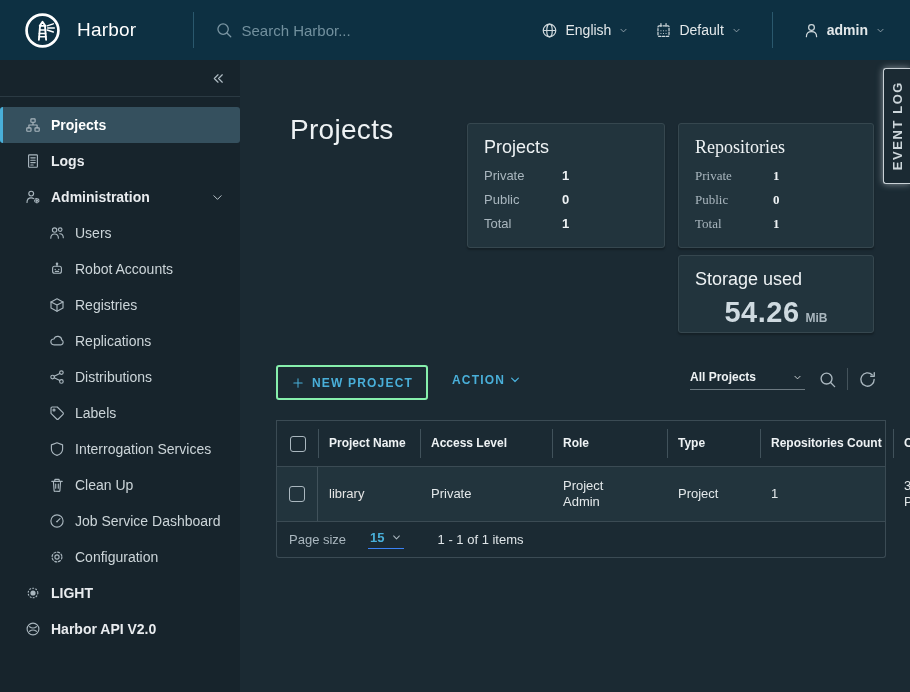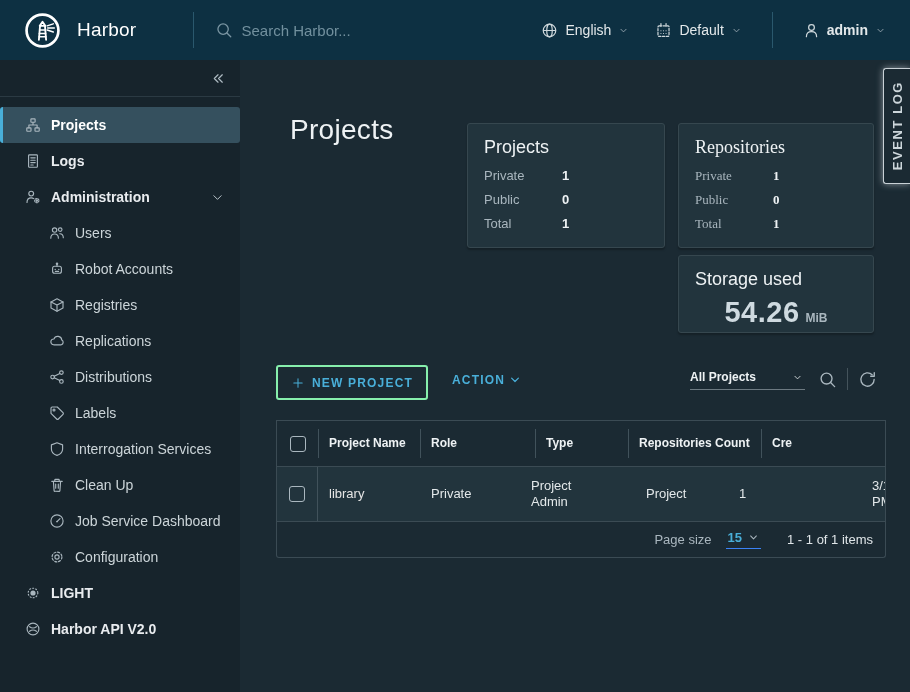--- a/index.html
+++ b/index.html
@@ -92,34 +92,34 @@
   .grid-head { display:flex; border-top:1px solid #3b4b54; border-bottom:1px solid #3b4b54;
     height:47px; }
   .gcell { padding:8px 11px; font-size:12px; overflow:hidden; }
   .ghead-cell { font-weight:700; color:#eef2f4; display:flex; align-items:center;
     line-height:1.25; position:relative; white-space:pre-line; }
   .ghead-cell + .ghead-cell::before { content:""; position:absolute; left:0; top:8px;
     bottom:8px; width:1px; background:#41525b; }
   .col-cb { width:41px; flex:none; display:flex; align-items:center; justify-content:center; }
   .col-name { width:102px; flex:none; }
   .col-access { width:100px; flex:none; }
-  .col-role { width:115px; flex:none; }
+  .col-role { width:115px; flex:none;margin-left:32px; }
   .col-type { width:93px; flex:none; }
   .col-repos { width:133px; flex:none; }
   .col-created { flex:1; white-space:nowrap; }
   .grid-row { display:flex; height:55px; background:#22343d; border-bottom:1px solid #3b4b54; }
   .grow-cell { font-size:13px; color:#e3e8ea; display:flex; align-items:center;
     line-height:1.25; }
   .grow-cell.col-cb { border-right:1px solid #41525b; }
   .checkbox { width:16px; height:16px; border:1px solid #aab7bf; border-radius:3px;
     background:transparent; cursor:pointer; }
   .proj-link { color:#e5e5e5; cursor:pointer; text-decoration:none; }
   .two-line { white-space:pre-line; }
-  .grid-foot { display:flex; align-items:center; justify-content:flex-end;
-    height:35px; padding:0 12px; gap:0; }
+  .grid-foot { display:flex; align-items:center; 
+    height:35px; padding:0 12px; gap:8px; }
   .psize-label { font-size:13px; color:#aab7bf; margin-right:14px; }
   .psize-select { display:flex; align-items:center; gap:6px; border-bottom:1px solid #3b82f6;
     padding:0 2px 3px 2px; cursor:pointer; margin-right:26px; }
   .psize-select span { font-size:13px; font-weight:700; color:#49afd9; }
   .psize-select .caret { width:11px; height:11px; color:#aab7bf; }
   .items-range { font-size:13px; color:#dfe5e8; }
 
   
   .event-log { position:absolute; right:0; top:68px; width:27px; height:116px;
     background:#1b2a33; border:1px solid #c9d1d6; border-right:none;
@@ -455,20 +455,21 @@
           </svg>
         </span>
     </div>
 
     <div class="grid">
       <div class="grid-head">
         <div class="gcell ghead-cell col-cb">
           <span class="checkbox"></span>
         </div>
         <div class="gcell ghead-cell col-name">Project Name</div>
+        <div class="gcell ghead-cell col-access">Access Level</div>
         <div class="gcell ghead-cell col-role">Role</div>
         <div class="gcell ghead-cell col-type">Type</div>
         <div class="gcell ghead-cell col-repos">Repositories Count</div>
         <div class="gcell ghead-cell col-created">Cre</div>
       </div>
       <div class="grid-row">
         <div class="gcell grow-cell col-cb">
           <span class="checkbox"></span>
         </div>
         <div class="gcell grow-cell col-name">

